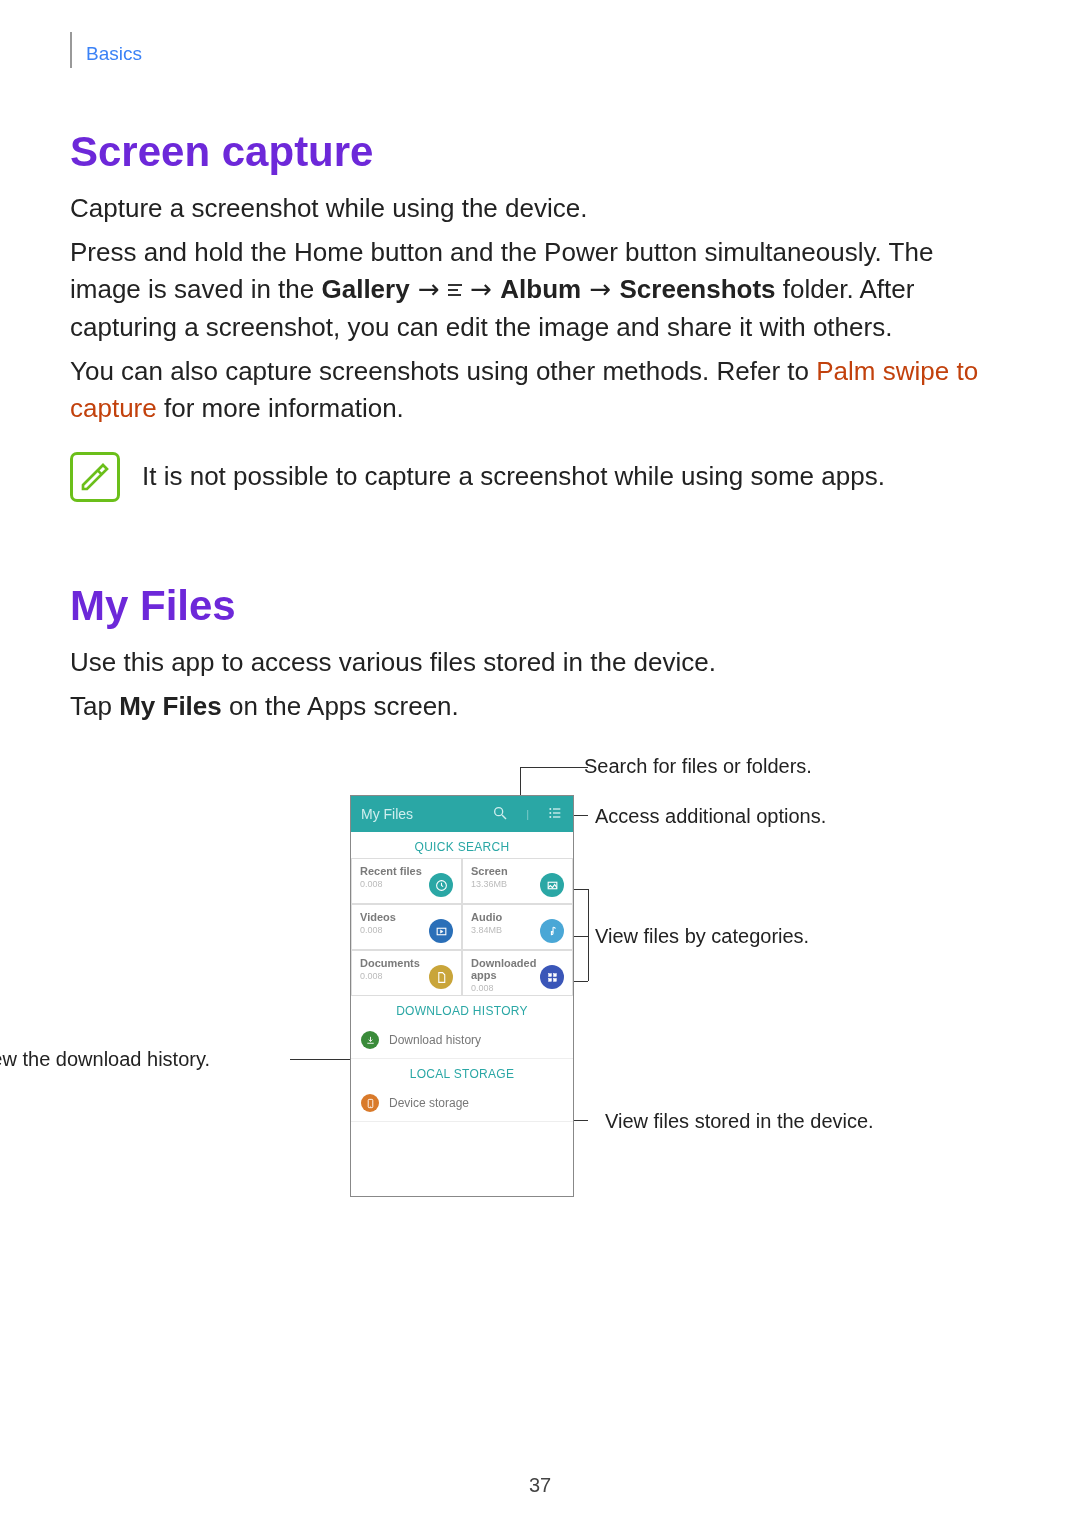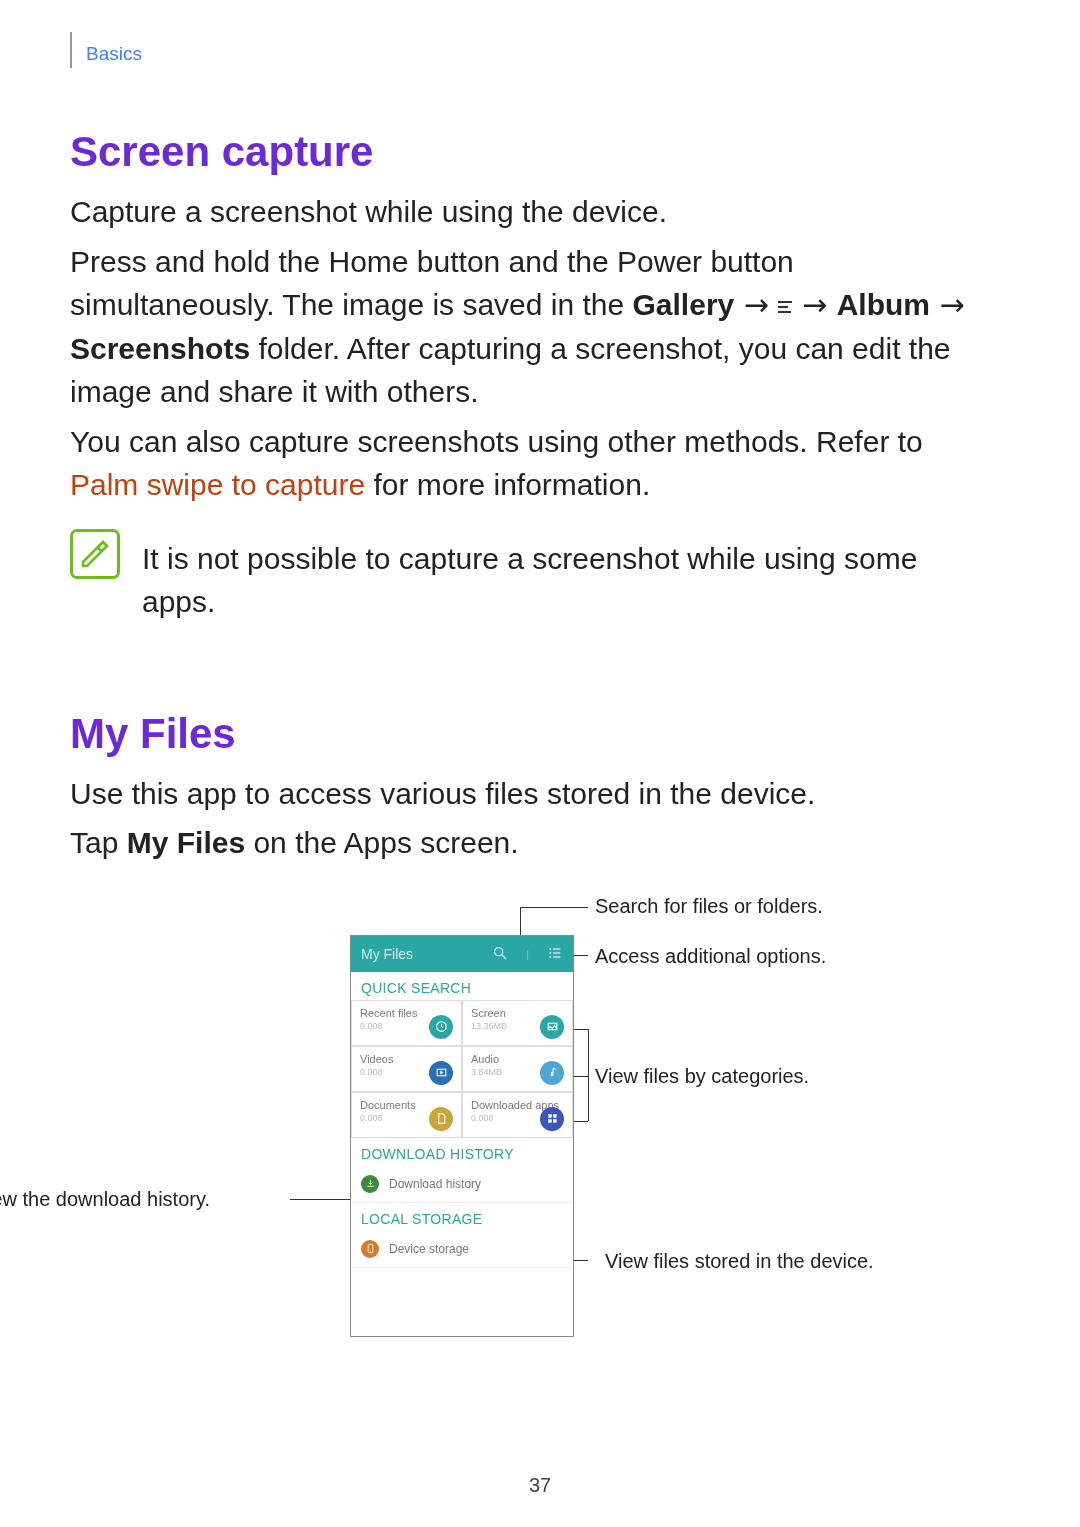--- a/index.html
+++ b/index.html
@@ -32,21 +32,21 @@
     font-size: 19px;
     color: #3b82f6;
   }
   h1 {
     color: #6d28d9;
     font-weight: bold;
     font-size: 42px;
     margin: 0 0 14px 0;
   }
   p {
-    font-size: 30px;
+    font-size: 26px;
     line-height: 1.45;
     margin: 0 16px 6px 0;
   }
   .bold { font-weight: bold; text-align: center; }
   .arrow { font-family: DejaVu Sans, Arial; }
   .menu-icon {
     display: inline-block;
     vertical-align: -2px;
     width: 14px;
     height: 16px;
@@ -55,21 +55,21 @@
     display: block;
     height: 2px;
     background: #333;
     margin-bottom: 3px;
   }
   .menu-icon span:nth-child(2){ width: 70%; }
   .menu-icon span:nth-child(3){ width: 90%; }
   .link { color: #c2410c; }
   .note-row {
     display: flex;
-    align-items: flex-start;
+    align-items: flex-end;
     margin-top: 22px;
     gap: 22px;
   }
   .note-icon {
     width: 44px; height: 44px;
     border: 3px solid #6bbf1a;
     border-radius: 7px;
     display:flex; align-items:center; justify-content:center;
     flex-shrink:0;
   }
@@ -112,37 +112,38 @@
     display:flex; align-items:center;
     padding: 0 10px;
     justify-content: space-between;
   }
   .phone-title { font-size: 14px; }
   .hdr-icons { display:flex; gap: 18px; align-items:center; }
   .hdr-icons .icon { color: #cfeeee; }
   .sep { opacity: .5; }
   .section-label {
     color: #2aa7a5;
-    font-size: 14px;
+    font-size: 12px;
     padding: 8px 10px 4px 10px;
     letter-spacing: .3px;
+    text-align: center;
   }
   .quick-grid {
     display: grid;
     grid-template-columns: 1fr 1fr;
   }
   .tile {
     border: 0.5px solid #ddd;
     padding: 6px 8px 6px 8px;
     position: relative;
     height: 46px;
     box-sizing: border-box;
   }
   .tile + .tile {}
-  .tile .t-title { font-size: 11px; color: #7a7a7a; font-weight: normal; }
+  .tile .t-title { font-size: 11px; color: #7a7a7a; font-weight: bold; }
   .tile .t-sub { font-size: 9px; color: #bbb; margin-top: 2px; }
   .badge {
     position: absolute; right: 8px; bottom: 6px;
     width: 24px; height: 24px; border-radius: 50%;
     display:flex; align-items:center; justify-content:center;
   }
   .b-teal  { background:#2aa7a5; }
   .b-dblue { background:#2a6fb8; }
   .b-lblue { background:#4aa7d6; }
   .b-yell  { background:#c9a53a; }
@@ -197,21 +198,21 @@
 
   <div class="section2">
     <h1>My Files</h1>
     <p>Use this app to access various files stored in the device.</p>
     <p>
       <span>Tap </span><span class="bold">My Files</span><span> on the Apps screen.</span>
     </p>
 
     <div class="diagram">
 
-      <div class="callout" style="left:525px; top:0px;">Search for files or folders.</div>
+      <div class="callout" style="left:514px; top:0px;">Search for files or folders.</div>
       <div class="callout" style="left:525px; top:50px;">Access additional options.</div>
       <div class="callout" style="left:525px; top:170px;">View files by categories.</div>
       <div class="callout" style="left:525px; top:355px;margin-left:10px;">View files stored in the device.</div>
 
       <div class="callout" style="right:800px; top:293px; text-align:right;">View the download history.</div>
 
       <div class="line line-v" style="left:450px; top:12px; height:28px;"></div>
       <div class="line line-h" style="left:450px; top:12px; width:68px;"></div>
 
       <div class="line line-h" style="left:495px; top:60px; width:23px;"></div>

